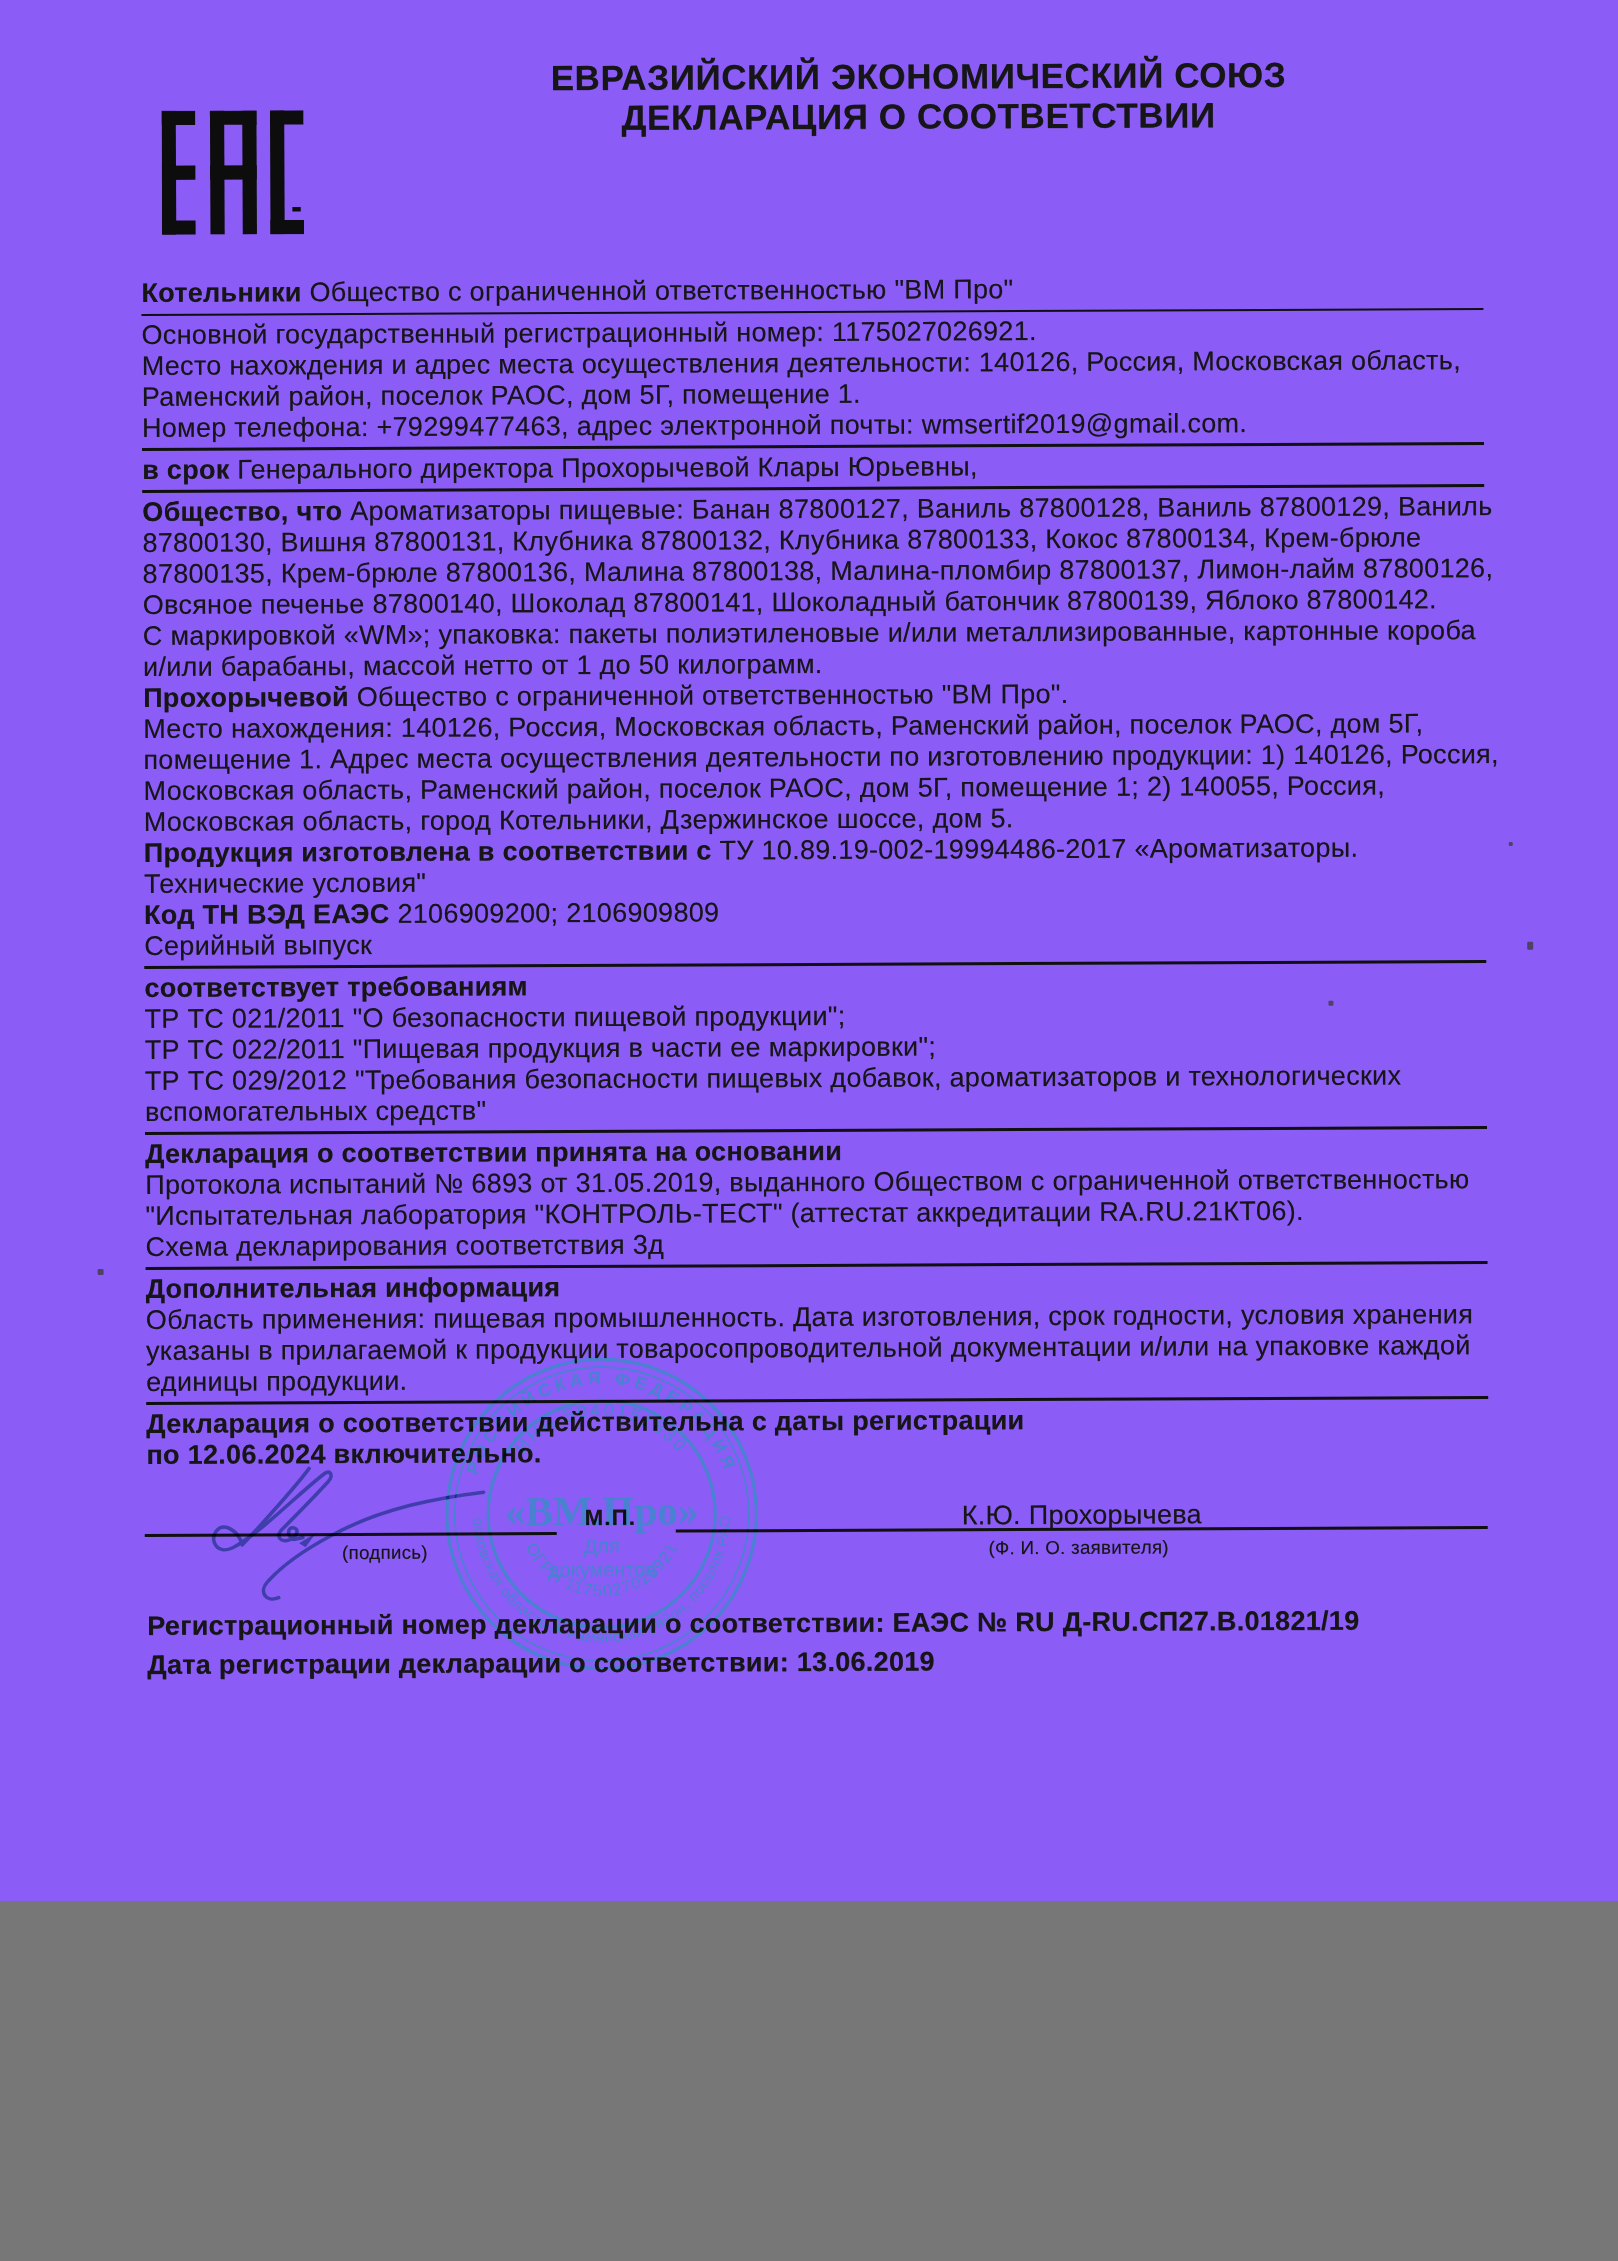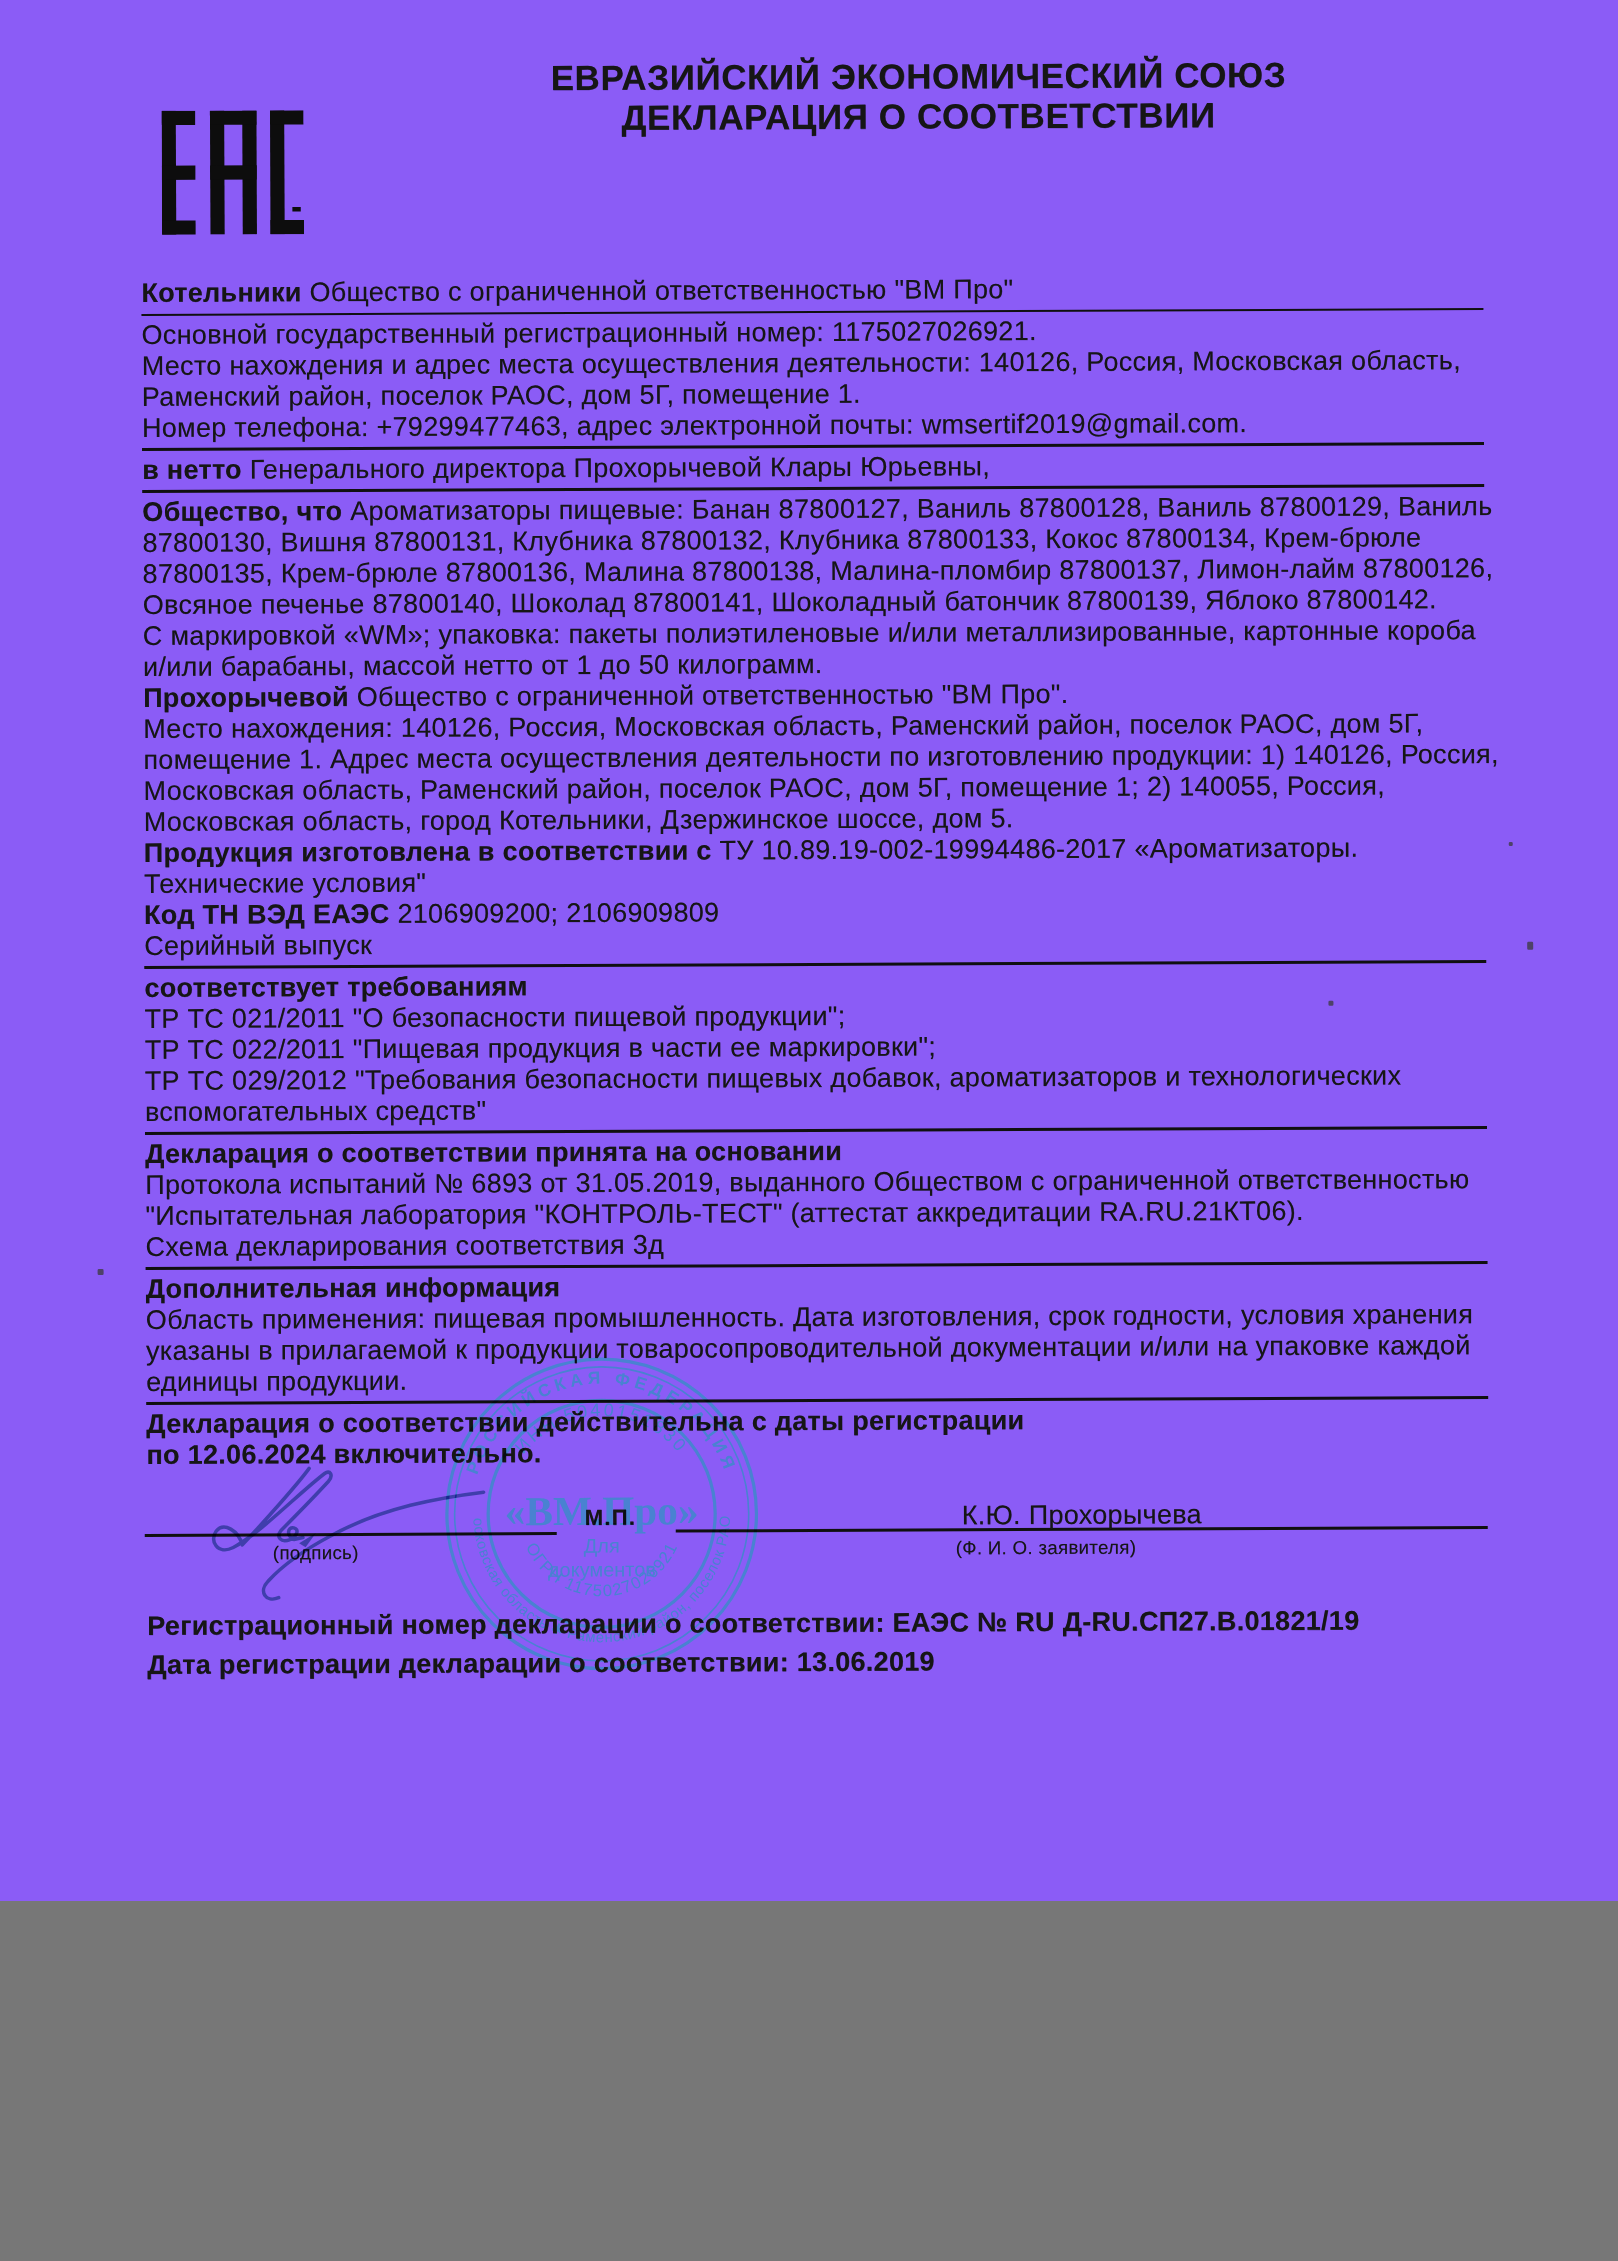--- a/index.html
+++ b/index.html
@@ -20,21 +20,21 @@
     text-shadow:0.3px 0.3px 0.4px rgba(0,0,0,.45);
   }
 
   
   .body-text{position:absolute; left:145px; top:275px; width:1344px; font-size:27px;
     text-shadow:0.2px 0.2px 0.3px rgba(0,0,0,.4);}
   .ln{height:31px; line-height:31px; white-space:nowrap; letter-spacing:0.3px;}
   .b{font-weight:bold;}
   .rule{height:2.6px; background:#101010; margin:4.5px 0 3.9px 0; width:1342px;}
   .sig-line{position:absolute; height:2.6px; background:#101010;}
-  .caption{position:absolute; font-size:18.7px; text-align:left; letter-spacing:0.3px;
+  .caption{position:absolute; font-size:18.7px; text-align:right; letter-spacing:0.3px;
     text-shadow:0.2px 0.2px 0.3px rgba(0,0,0,.4);}
   .mp{position:absolute; left:583px; top:1504px; font-size:22px; font-weight:bold;
     letter-spacing:1.3px; text-shadow:0.3px 0.3px 0.4px rgba(0,0,0,.5);}
   .fio-name{position:absolute; left:960px; top:1501px; font-size:27px; letter-spacing:0.3px;
     text-shadow:0.2px 0.2px 0.3px rgba(0,0,0,.4);}
   .reg-line{position:absolute; left:145px; font-size:27px; font-weight:bold; white-space:nowrap;
     letter-spacing:0.3px; text-shadow:0.3px 0.3px 0.4px rgba(0,0,0,.45);}
 
   .stamp-svg{position:absolute; left:442px; top:1355px; width:316px; height:316px;
     mix-blend-mode:multiply; opacity:0.88;}
@@ -78,21 +78,21 @@
   </div>
 
   <div class="body-text">
     <div class="ln"><span class="b">Котельники </span><span>Общество с ограниченной ответственностью "ВМ Про"</span></div>
     <div class="rule"></div>
     <div class="ln">Основной государственный регистрационный номер: 1175027026921.</div>
     <div class="ln">Место нахождения и адрес места осуществления деятельности: 140126, Россия, Московская область,</div>
     <div class="ln">Раменский район, поселок  РАОС, дом 5Г, помещение 1.</div>
     <div class="ln">Номер телефона: +79299477463, адрес электронной почты: wmsertif2019@gmail.com.</div>
     <div class="rule"></div>
-    <div class="ln"><span class="b">в нетто </span><span>Генерального директора Прохорычевой Клары Юрьевны,</span></div>
+    <div class="ln"><span class="b">в срок </span><span>Генерального директора Прохорычевой Клары Юрьевны,</span></div>
     <div class="rule"></div>
     <div class="ln"><span class="b">Общество, что </span><span>Ароматизаторы пищевые: Банан 87800127, Ваниль 87800128, Ваниль 87800129, Ваниль</span></div>
     <div class="ln">87800130, Вишня 87800131, Клубника 87800132, Клубника 87800133, Кокос 87800134, Крем-брюле</div>
     <div class="ln">87800135, Крем-брюле 87800136, Малина 87800138, Малина-пломбир 87800137, Лимон-лайм 87800126,</div>
     <div class="ln">Овсяное печенье 87800140, Шоколад 87800141, Шоколадный батончик 87800139, Яблоко 87800142.</div>
     <div class="ln">С маркировкой «WM»; упаковка: пакеты полиэтиленовые и/или металлизированные, картонные короба</div>
     <div class="ln">и/или барабаны, массой нетто от 1 до 50 килограмм.</div>
     <div class="ln"><span class="b">Прохорычевой </span><span>Общество с ограниченной ответственностью "ВМ Про".</span></div>
     <div class="ln">Место нахождения: 140126, Россия, Московская область, Раменский район, поселок  РАОС, дом 5Г,</div>
     <div class="ln">помещение 1. Адрес места осуществления деятельности по изготовлению продукции: 1) 140126, Россия,</div>

